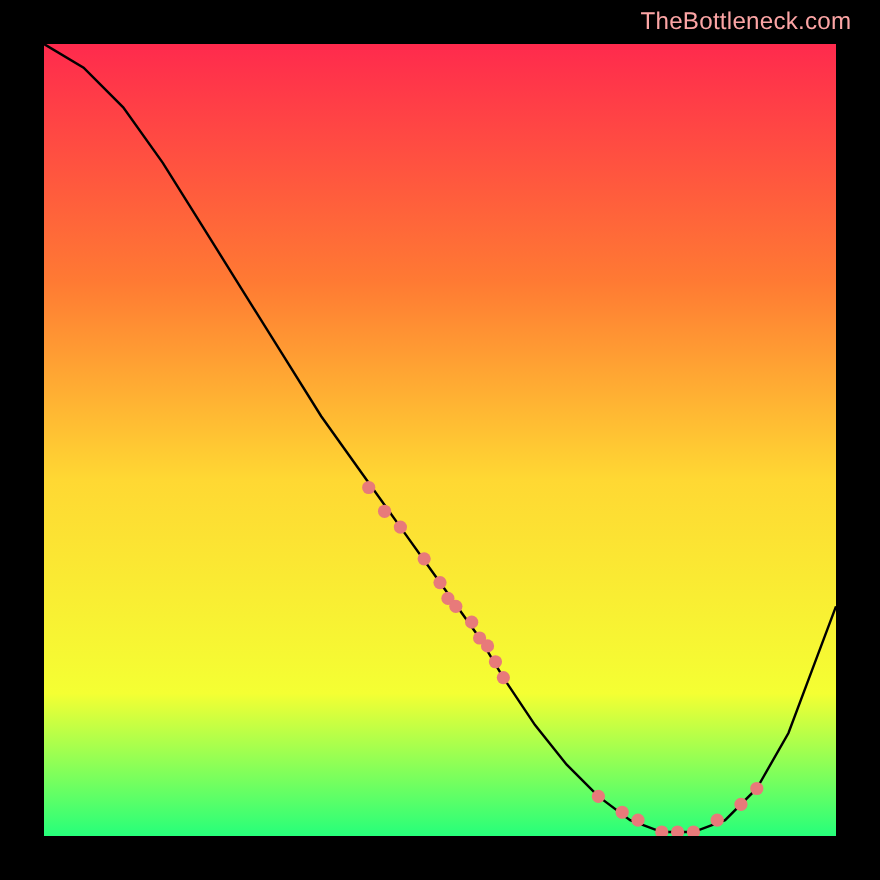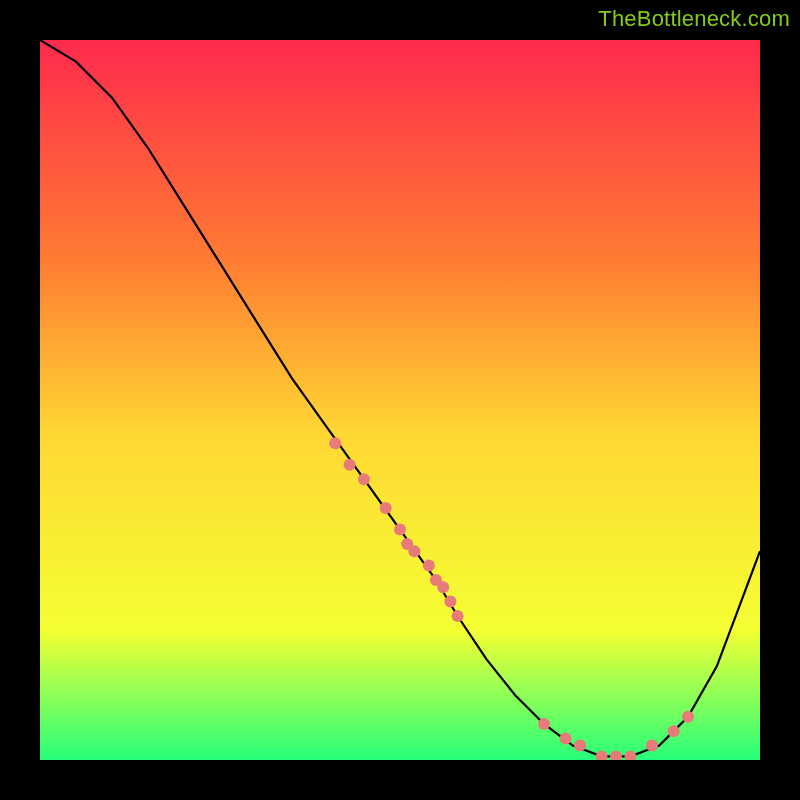--- a/index.html
+++ b/index.html
@@ -13,22 +13,22 @@
   }
   .frame {
     position: relative;
     width: 800px;
     height: 800px;
     background: #000;
   }
   .watermark {
     position: absolute;
     top: 6px;
-    right: 10px;
-    color: #84cc16;
+    right: 26px;
+    color: #fca5a5;
     font-size: 22px;
     font-weight: 500;
     letter-spacing: 0.2px;
     z-index: 10;
   }
   .plot-area {
     position: absolute;
     left: 40px;
     top: 40px;
     width: 720px;

